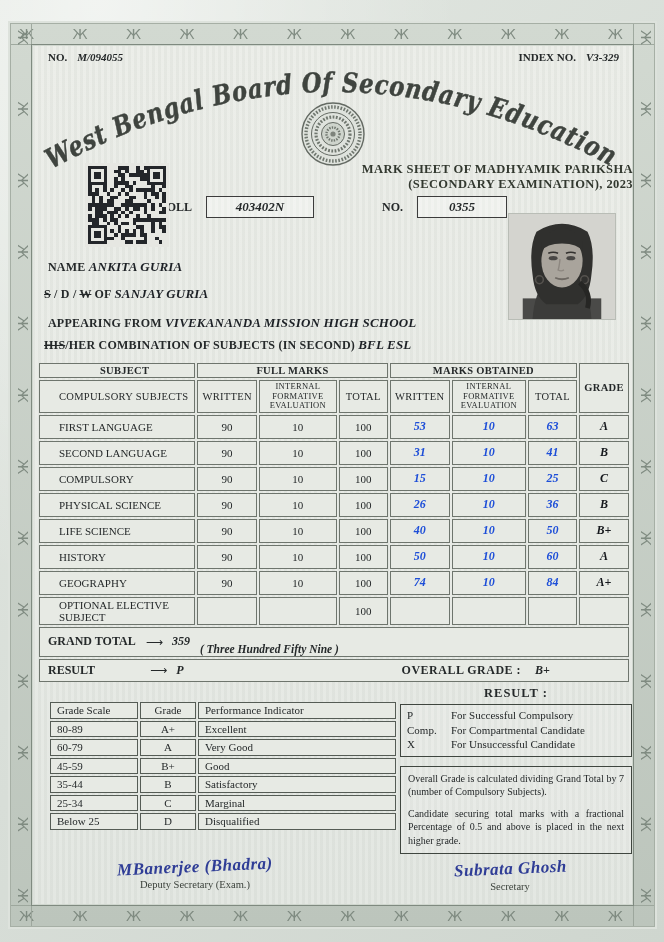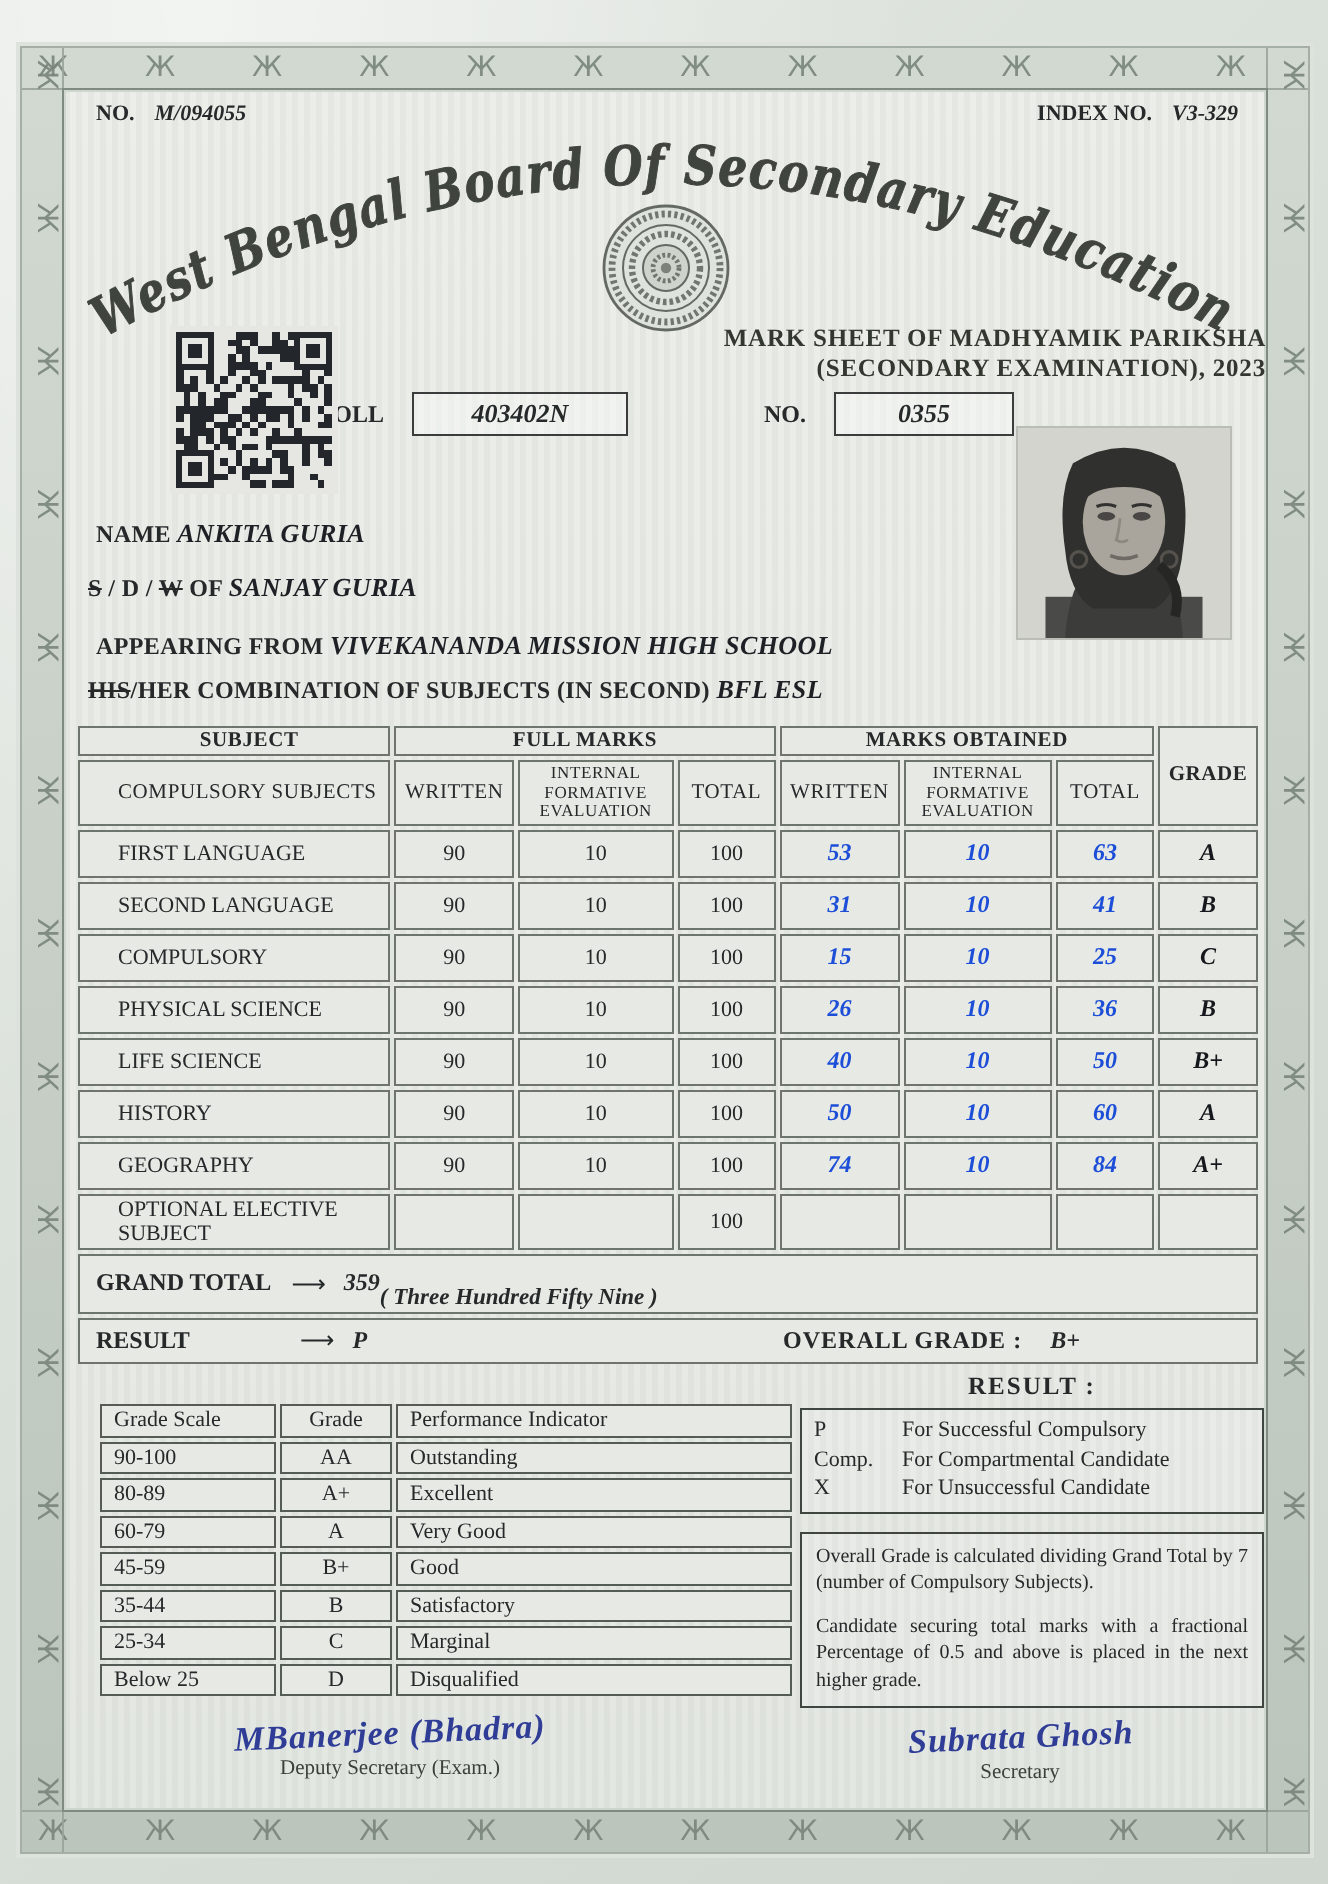--- a/index.html
+++ b/index.html
@@ -75,21 +75,21 @@
   .marks th { font-weight:bold; letter-spacing:.3px; }
   .marks td.subj, .marks th.subj { text-align:left; padding-left:19px; }
   .marks .ife { font-size:8.5px; line-height:9.5px; font-weight:normal; }
   .marks .h2 th { font-weight:normal; }
   .marks td { height:24px; font-size:11px; }
   .marks td.ob { font-style:italic; font-weight:bold; font-size:12px; color:#1d4ed8; }
   .marks td.grd { font-style:italic; font-weight:bold; font-size:12px; color:#15181c; }
   .marks td.sumrow { text-align:left; font-size:12px; font-weight:bold; padding-left:8px; height:23px; }
   .sumflex { display:flex; align-items:center; }
   .arrow { font-family:"DejaVu Sans", sans-serif; font-weight:normal; margin:0 10px; letter-spacing:-1px; }
-  .gt-val { font-style:italic; margin-right:0; }
+  .gt-val { font-style:italic; margin-right:10px; }
   .gt-words { font-style:italic; font-size:11.5px;margin-top:14px; }
   .ogl { margin-left:208px; letter-spacing:.5px; }
   .og-val { font-style:italic; margin-left:14px; }
 
   
   .scale { position:absolute; left:16px; top:655px; width:350px; }
   .scale th, .scale td { border:1px solid #555c55; background:#e7eae4; font-size:11px; text-align:left; padding:0 6px; height:16.5px; font-weight:normal; }
   .scale col.c1 { width:88px; } .scale col.c2 { width:56px; }
   .scale td.mid, .scale th.mid { text-align:center; }
 
@@ -780,25 +780,20 @@
         <colgroup>
             <col class="c1">
             <col class="c2">
             <col>
           </colgroup>
         <tbody>
             <tr>
           <th>Grade Scale</th>
           <th class="mid">Grade</th>
           <th>Performance Indicator</th>
-        </tr>
-        <tr>
-          <td>90-100</td>
-          <td class="mid">AA</td>
-          <td>Outstanding</td>
         </tr>
         <tr>
           <td>80-89</td>
           <td class="mid">A+</td>
           <td>Excellent</td>
         </tr>
         <tr>
           <td>60-79</td>
           <td class="mid">A</td>
           <td>Very Good</td>

